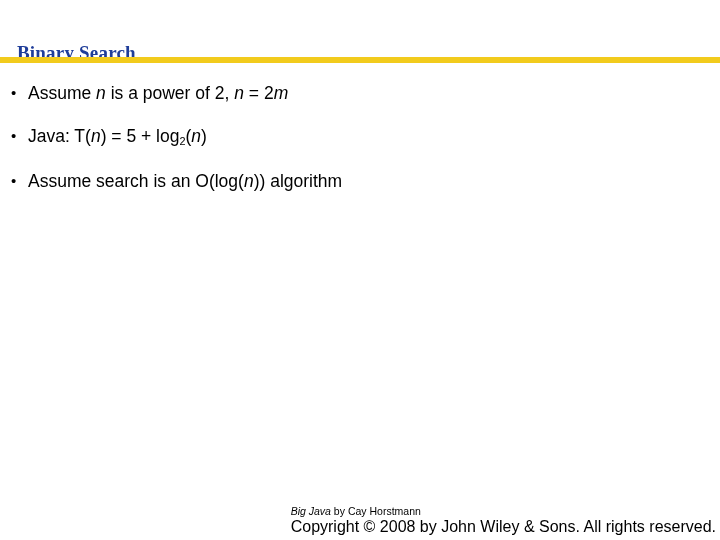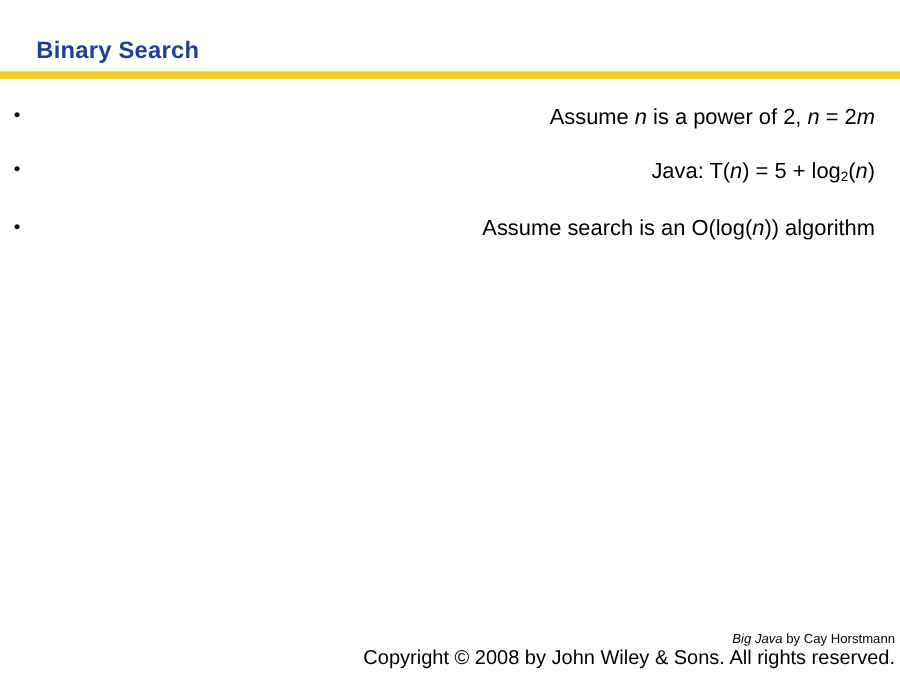--- a/index.html
+++ b/index.html
@@ -24,28 +24,29 @@
   }
 
   
   .title-block {
     position: absolute;
     left: 0;
     top: 28px;
     width: 720px;
   }
   .slide-title {
-    margin: 1px;
-    padding: 0 0 0 28px;
+    margin: 13px;
+    padding: 0 0 0 4px;
     font-size: 19px;
     font-weight: bold;
     color: #1F3D99;
     letter-spacing: 0.2px;
     line-height: 24px;
     white-space: nowrap;
+    font-family: Liberation Serif, serif;
   }
   .title-rule {
     position: absolute;
     left: 0;
     top: 57px;
     width: 720px;
     height: 6px;
     background: #F2CB1D;
   }
 
@@ -68,39 +69,38 @@
     position: absolute;
     left: 11px;
     top: 0;
     font-size: 15px;
     line-height: 30px;
     color: #000000;
   }
   .bullet .line {
     display: block;
     white-space: nowrap;
-    text-align: right;
   }
   .var {
     font-style: italic;
   }
   sub {
     font-size: 0.62em;
     vertical-align: baseline;
     position: relative;
     bottom: -0.28em;
     font-style: normal;
   }
 
   
   .footer {
     position: absolute;
     right: 4px;
     bottom: 6px;
-    text-align: right;
+    text-align: left;
     color: #000000;
     margin-left: 12px;
   }
   .footer-credit {
     font-size: 10.5px;
     line-height: 15px;
     white-space: nowrap;
   }
   .footer-credit .work {
     font-style: italic;

